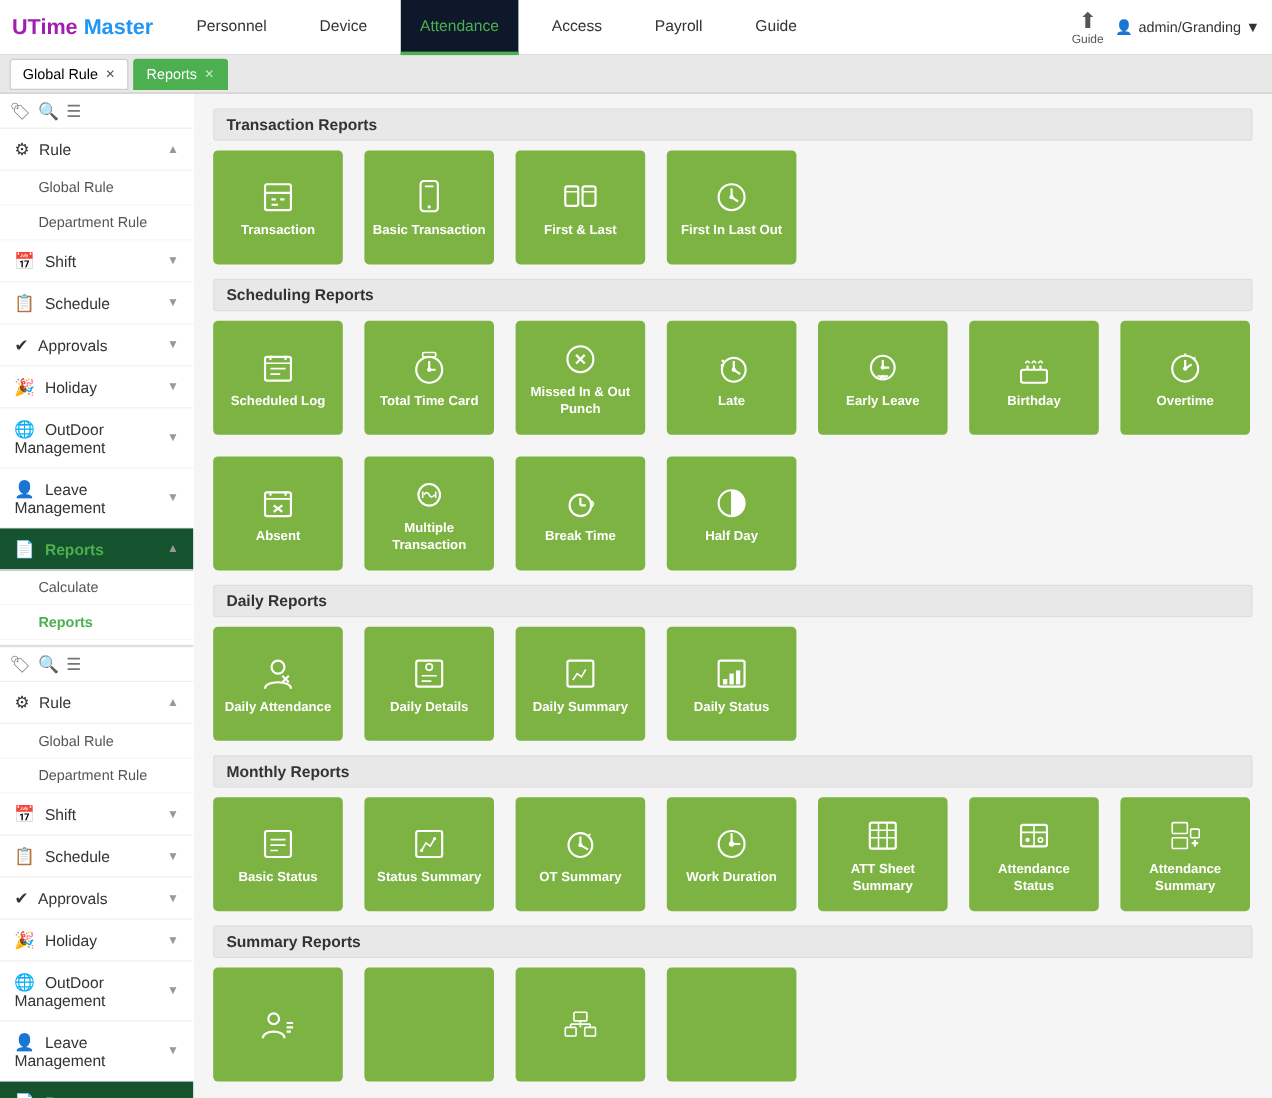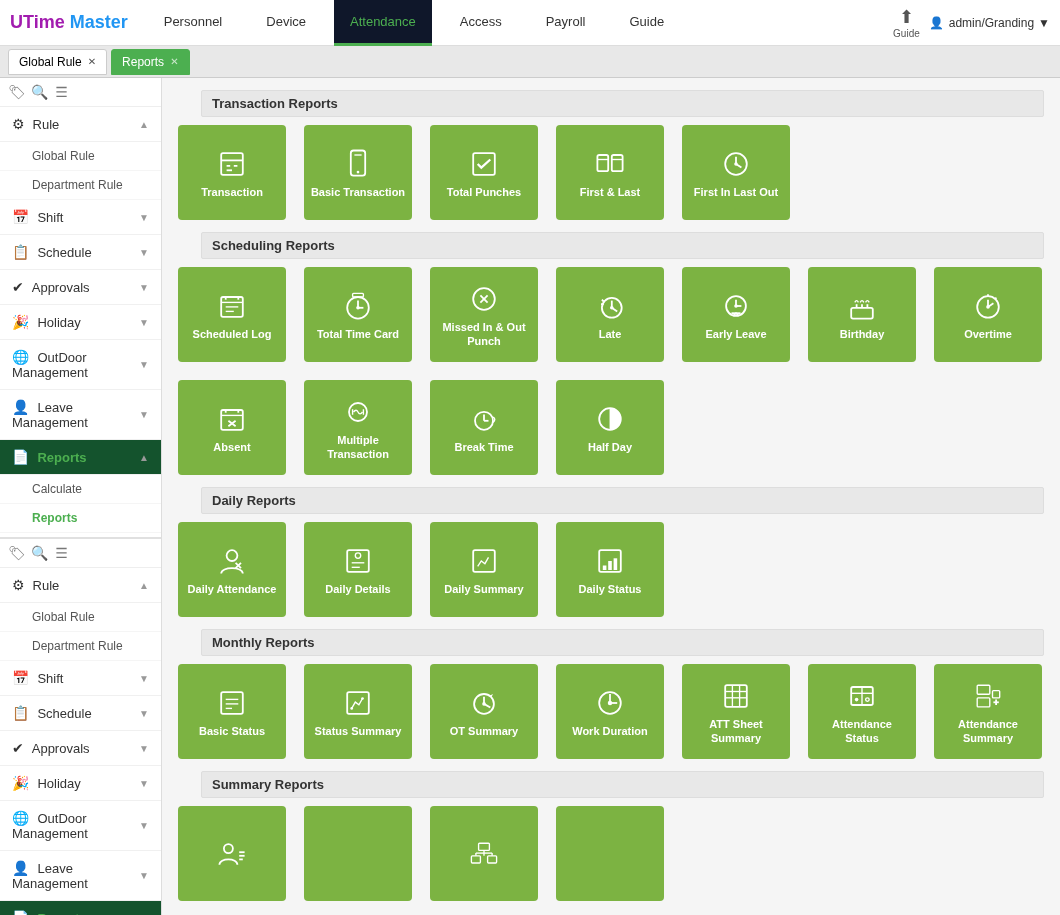--- a/index.html
+++ b/index.html
@@ -136,21 +136,20 @@
     
     .section-header {
       background: #e8e8e8;
       border: 1px solid #ddd;
       padding: 5px 10px;
       font-size: 13px;
       color: #333;
       font-weight: bold;
       margin-bottom: 8px;
       border-radius: 2px;
-      margin-left: 23px;
     }
 
     
     .report-grid {
       display: flex;
       flex-wrap: wrap;
       gap: 18px;
       margin-bottom: 12px;
     }
 
@@ -320,27 +319,20 @@
       <div class="report-card">
         <svg viewBox="0 0 40 40">
             <rect x="12" y="5" width="16" height="28" rx="3" fill="none" stroke="white" stroke-width="2"></rect>
             <circle cx="20" cy="29" r="1.5" fill="white"></circle>
             <line x1="16" y1="10" x2="24" y2="10" stroke="white" stroke-width="1.5"></line>
           </svg>
         <span class="card-label">Basic Transaction</span>
       </div>
       <div class="report-card">
         <svg viewBox="0 0 40 40">
-            <rect x="8" y="8" width="24" height="24" rx="2" fill="none" stroke="white" stroke-width="2"></rect>
-            <path d="M13 20 L17 24 L27 15" stroke="white" stroke-width="2.5" fill="none"></path>
-          </svg>
-        <span class="card-label">Total Punches</span>
-      </div>
-      <div class="report-card">
-        <svg viewBox="0 0 40 40">
             <rect x="6" y="10" width="12" height="18" rx="2" fill="none" stroke="white" stroke-width="2"></rect>
             <rect x="22" y="10" width="12" height="18" rx="2" fill="none" stroke="white" stroke-width="2"></rect>
             <line x1="6" y1="15" x2="18" y2="15" stroke="white" stroke-width="1.5"></line>
             <line x1="22" y1="15" x2="34" y2="15" stroke="white" stroke-width="1.5"></line>
           </svg>
         <span class="card-label">First &amp; Last</span>
       </div>
       <div class="report-card">
         <svg viewBox="0 0 40 40">
             <circle cx="20" cy="20" r="12" fill="none" stroke="white" stroke-width="2"></circle>

